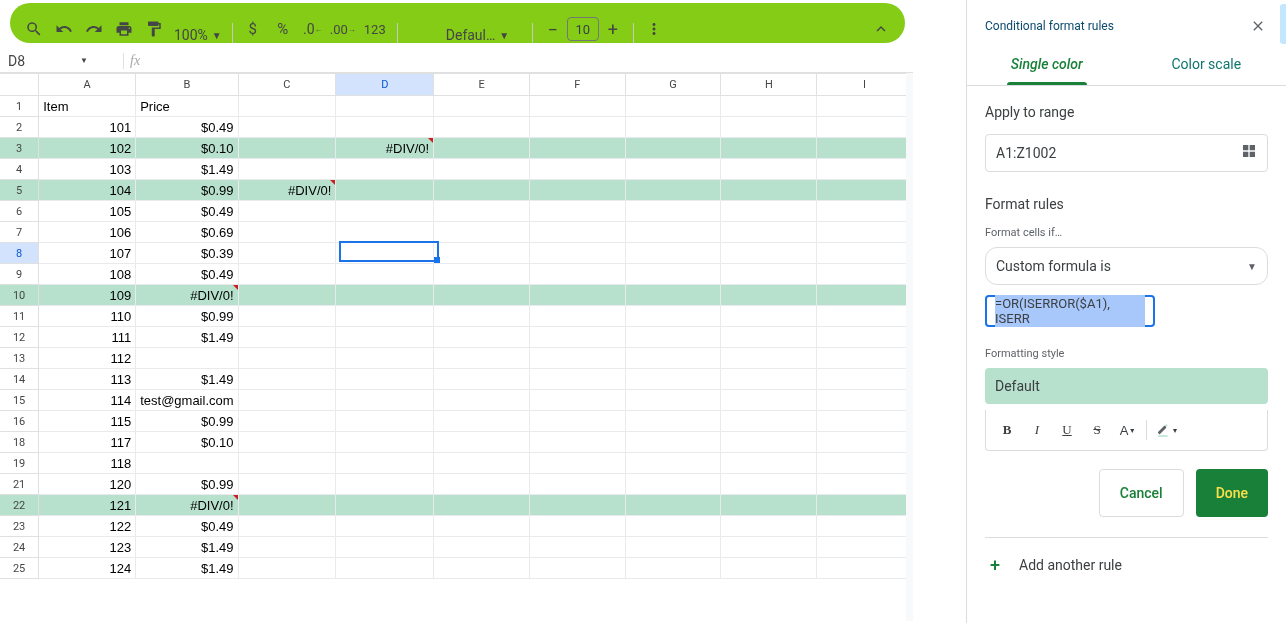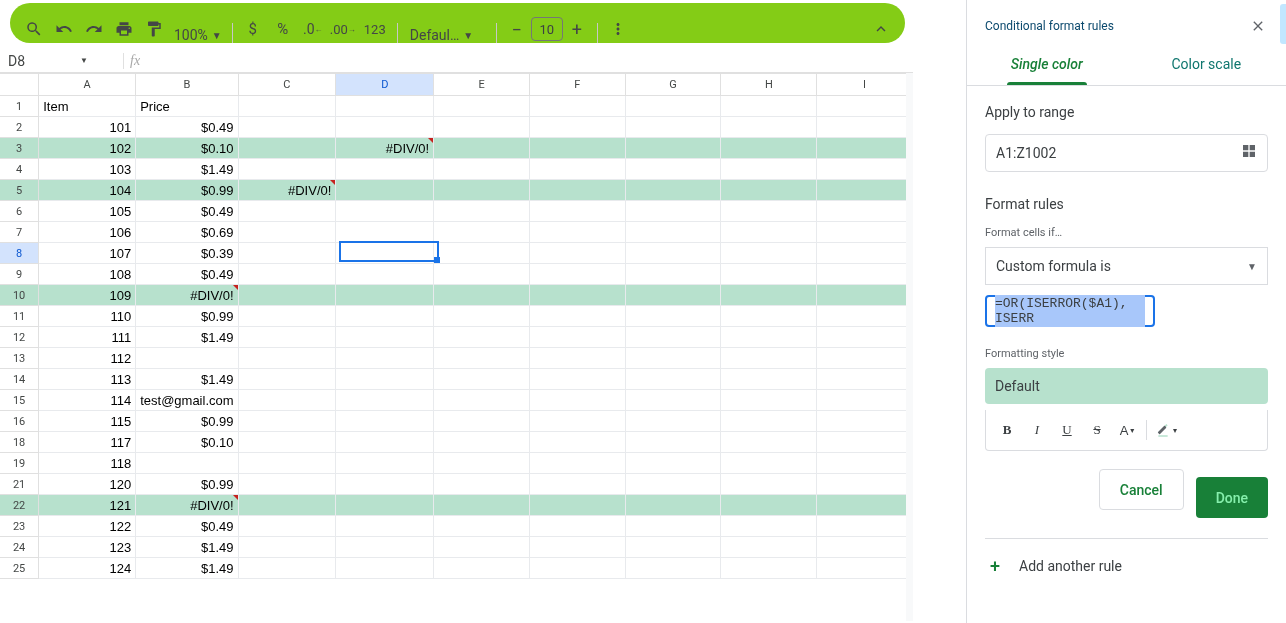--- a/index.html
+++ b/index.html
@@ -28,21 +28,21 @@
     .tb-btn {
       width: 28px; height: 28px;
       display: inline-flex; align-items: center; justify-content: center;
       border-radius: 4px;
       color: #444746;
       cursor: pointer;
     }
     .tb-btn svg { fill: #444746; }
     .tb-sep { width: 1px; height: 20px; background: #c7c7c7; margin: 0 4px; }
     .tb-zoom { display: flex; align-items: center; gap: 2px; padding: 0 4px; font-size: 14px; color: #444746;}
-    .tb-font { display:flex; align-items:center; gap:2px; padding:0 6px; font-size:14px; color:#444746; width: 86px; }
+    .tb-font { display:flex; align-items:center; gap:2px; padding:0 6px; font-size:14px; color:#444746; width: 86px; margin-left: 36px; }
     .tb-fontsize { display:flex; align-items:center; gap:0; }
     .tb-fontsize .sizebox { border:1px solid #747775; width:32px; height:24px; display:flex; align-items:center; justify-content:center; font-size:13px; border-radius:4px; }
     .tb-expand { margin-left: auto; }
     .tb-caret { margin-left: 2px; font-size: 10px;}
 
     
     .namebar {
       display:flex; align-items:center; height: 24px; padding-left: 8px; border-bottom: 1px solid #e0e0e0;
       width: 913px;
       gap: 25px;
@@ -124,47 +124,47 @@
     .panel-body { padding: 18px 18px 10px 18px; overflow:auto; flex:1; }
     .label { font-size: 14px; color: #3c4043; margin-bottom: 14px; }
     .sublabel { font-size: 11px; color: #5f6368; margin-bottom: 8px; }
     .range-box {
       border: 1px solid #dadce0; border-radius: 4px; height: 38px;
       display:flex; align-items:center; justify-content:space-between; padding: 0 10px;
       margin-bottom: 24px; font-size: 14px;
     }
     .range-icon { color:#5f6368; font-size:16px; }
     .select-box {
-      border: 1px solid #dadce0; border-radius: 0; height: 38px;
+      border: 1px solid #dadce0; border-radius: 12px; height: 38px;
       display:flex; align-items:center; justify-content:space-between; padding: 0 10px;
       margin-bottom: 10px; font-size: 14px;
     }
     .formula-box {
       border: 2px solid #1a73e8; border-radius: 4px; height: 32px;
       display:flex; align-items:center; padding: 0 8px; font-size: 13px;
       margin-bottom: 20px; width: 170px;
     }
-    .formula-box span { background:#a8c7fa; padding:1px 0;font-family:Liberation Mono, monospace;}
+    .formula-box span { background:#a8c7fa; padding:1px 0;}
     .style-box {
       background:#b7e1cd; border-radius:4px; padding: 10px; font-size:14px; margin-bottom:6px;
     }
     .fmt-bar {
       border:1px solid #dadce0; border-top:none; border-radius: 0 0 4px 4px;
       display:flex; align-items:center; gap: 0; padding: 8px 6px;
     }
     .fmt-bar .f { width:30px; height:24px; display:flex; align-items:center; justify-content:center; font-family: 'Times New Roman', serif; cursor:pointer;}
     .f.bold{font-weight:700;}
     .f.italic{font-style:italic; font-family: 'Times New Roman', serif;}
     .f.under{text-decoration:underline;}
     .f.strike{text-decoration:line-through;}
     .fmt-sep { width:1px; height:20px; background:#dadce0; margin:0 4px;}
     .actions { display:flex; justify-content:flex-end; gap:12px; padding: 18px 0 20px 0; border-bottom:1px solid #dadce0;}
-    .btn { height:41px; padding:0 20px; border-radius:4px; display:flex; align-items:center; font-size:14px; font-weight:500; cursor:pointer;}
+    .btn { height:48px; padding:0 20px; border-radius:4px; display:flex; align-items:center; font-size:14px; font-weight:500; cursor:pointer;}
     .btn.outline { border:1px solid #dadce0; color:#188038;}
-    .btn.primary { background:#188038; color:#86efac;margin-top:8px;}
+    .btn.primary { background:#188038; color:#fde047;}
     .add-rule { display:flex; align-items:center; gap:14px; padding: 16px 0; color:#3c4043; font-size:14px; cursor:pointer;}
     .add-rule .plus { color:#188038; font-size:18px; font-weight:500; width:20px; text-align:center;}
     .far-right {
       position:absolute; right:0; top:4px; width:6px; height:40px; background:#c2e7ff; border-radius:3px 0 0 3px;
     }
   </style>
 </head>
 <body>
 
 <div class="toolbar">

